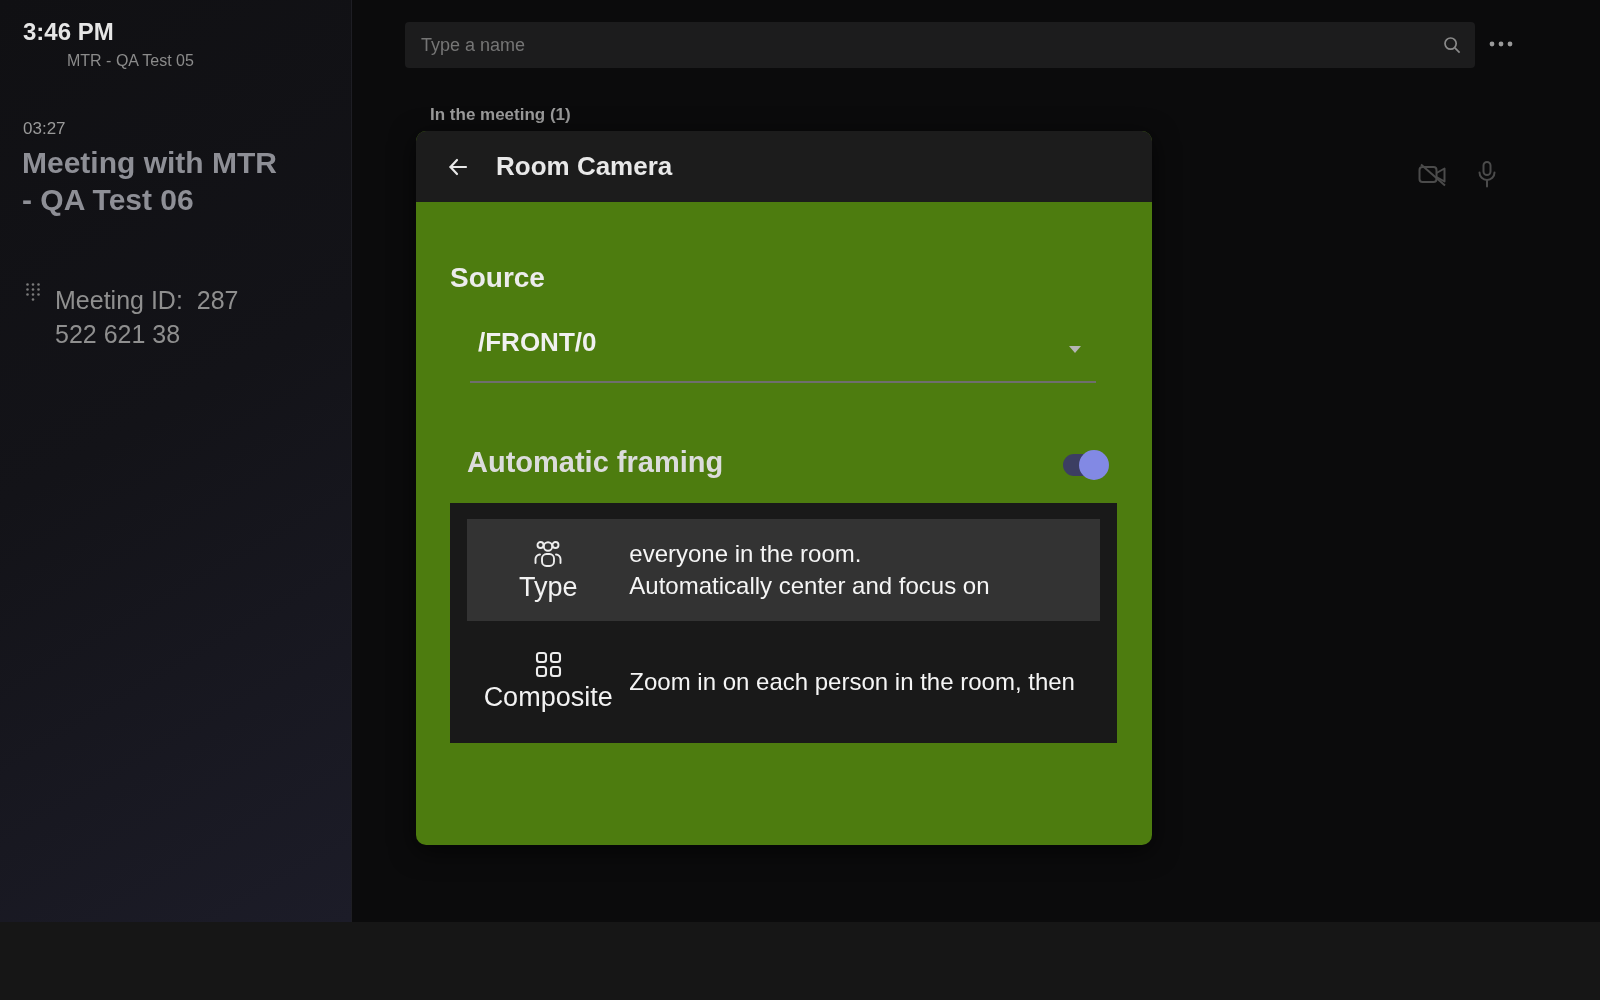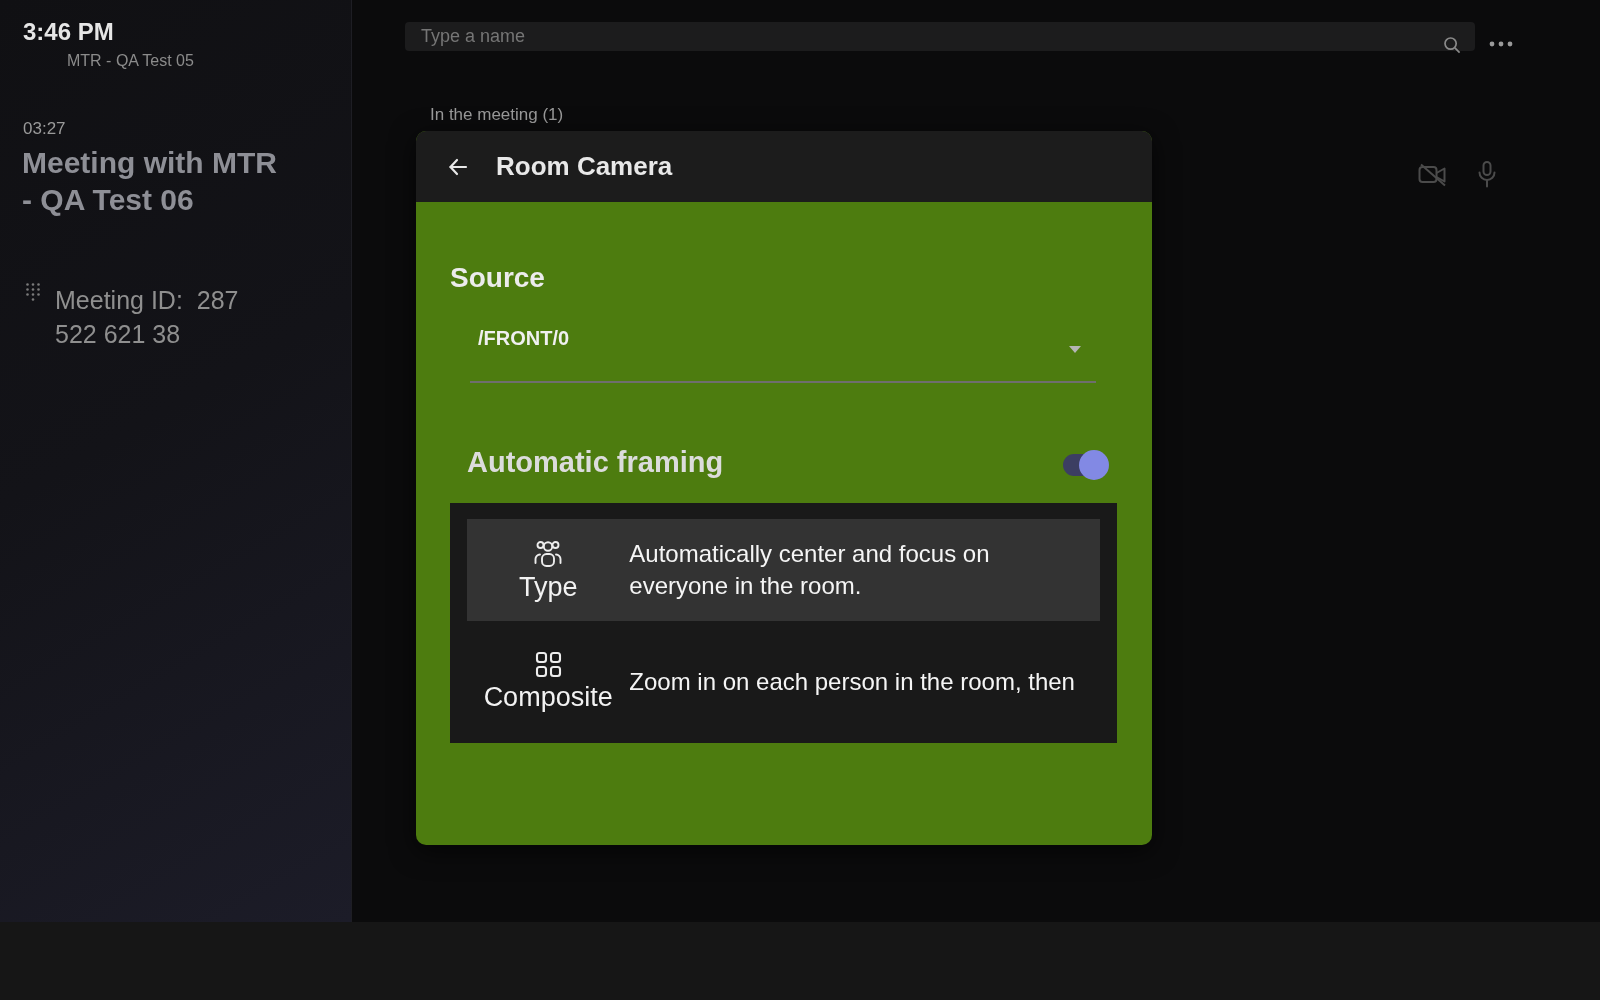--- a/index.html
+++ b/index.html
@@ -13,42 +13,42 @@
              border-right:1px solid #1e1e24; }
   .sb-time   { left:23px; top:18px;  font-size:24px; font-weight:bold; color:#e6e6e6; }
   .sb-room   { left:23px; top:52px;  font-size:16px; color:#8b8b8b;margin-left:44px; }
   .sb-elapsed{ left:23px; top:119px; font-size:17px; color:#9a9a9a; }
   .sb-title  { left:22px; top:144px; font-size:30px; font-weight:bold; color:#8e8f96; line-height:37px; }
   .sb-id     { left:55px; top:283px; font-size:25px; color:#8f8f8f; line-height:34px; }
   .sb-id div { white-space:pre; }
   .sb-dialpad{ left:25px; top:282px; }
 
   
-  .search-bar { left:405px; top:22px; width:1070px; height:29px; background:#1c1c1d; border-radius:4px; }
+  .search-bar { left:405px; top:22px; width:1070px; height:46px; background:#1c1c1d; border-radius:4px; }
   .search-input { position:absolute; left:0; top:0; width:100%; height:100%; background:transparent;
                   border:none; outline:none; color:#cfcfcf; font-size:18px; padding:0 46px 0 16px;
                   font-family:"Liberation Sans", sans-serif; }
   .search-input::placeholder { color:#757575; }
   .search-glyph { position:absolute; right:13px; top:13px; }
   .more-top { left:1489px; top:41px; cursor:pointer; }
-  .roster-label { left:430px; top:105px; font-size:17px; color:#9b9b9b; }
+  .roster-label { left:430px; top:105px; font-size:17px; color:#9b9b9b;font-weight:bold; }
 
   
   #dialog { left:416px; top:131px; width:736px; height:714px; background:#4d7c0f;
             border-radius:10px; box-shadow:0 6px 26px rgba(0,0,0,.65); }
   .dlg-header { position:absolute; left:0; top:0; width:100%; height:71px; background:#1c1c1c;
                 border-radius:10px 10px 0 0; display:flex; align-items:center; }
   .back-btn { margin-left:26px; width:32px; height:32px; display:flex; align-items:center;
               justify-content:center; cursor:pointer; }
   .dlg-title { margin-left:22px; font-size:26px; font-weight:bold; color:#e8e8e8; }
 
   .source-label { left:34px;  top:131px; font-size:28px; font-weight:bold; color:#ececec; }
   .source-select{ left:54px;  top:190px; width:626px; height:62px; cursor:pointer;
                   border-bottom:2px solid #6e6e6e; }
-  .source-value { position:absolute; left:8px; top:6px; font-size:20px; font-weight:bold; color:#f0f0f0; }
+  .source-value { position:absolute; left:8px; top:6px; font-size:26px; font-weight:bold; color:#f0f0f0; }
   .source-caret { position:absolute; right:14px; top:24px; }
 
   .framing-label{ left:51px; top:315px; font-size:29px; font-weight:bold; color:#dcdcdc; }
   .toggle { left:647px; top:319px; width:46px; height:30px; cursor:pointer; }
   .toggle .track { position:absolute; left:0; top:4px; width:40px; height:22px; border-radius:11px;
                    background:#3c3e62; }
   .toggle .knob  { position:absolute; left:16px; top:0; width:30px; height:30px; border-radius:50%;
                    background:#8289e4; }
 
   .options { left:34px; top:372px; width:667px; height:240px; background:#191919; }
@@ -158,22 +158,22 @@
               <circle cx="24.5" cy="7" r="3"></circle>
               <circle cx="17" cy="8.5" r="4.2"></circle>
             <rect x="11" y="16" width="12" height="12" rx="4.5"></rect>
             <path d="M4.5 25 v-4 a4.5 4.5 0 0 1 4.5 -4.5"></path>
             <path d="M29.5 25 v-4 a4.5 4.5 0 0 0 -4.5 -4.5"></path>
           </svg>
         </span>
         <div class="opt-label">Type</div>
       </div>
       <div class="opt-desc">
+        <div>everyone in the room.</div>
         <div>Automatically center and focus on</div>
-        <div>everyone in the room.</div>
       </div>
     </div>
 
     <div class="opt-row opt-composite">
       <div class="opt-icon-col">
         <span>
           <svg width="27" height="27" viewBox="0 0 27 27" fill="none" stroke="#ededed" stroke-width="2.1">
             <rect x="2" y="2" width="9" height="9" rx="2.5"></rect>
               <rect x="16" y="2" width="9" height="9" rx="2.5"></rect>
             <rect x="2" y="16" width="9" height="9" rx="2.5"></rect>

